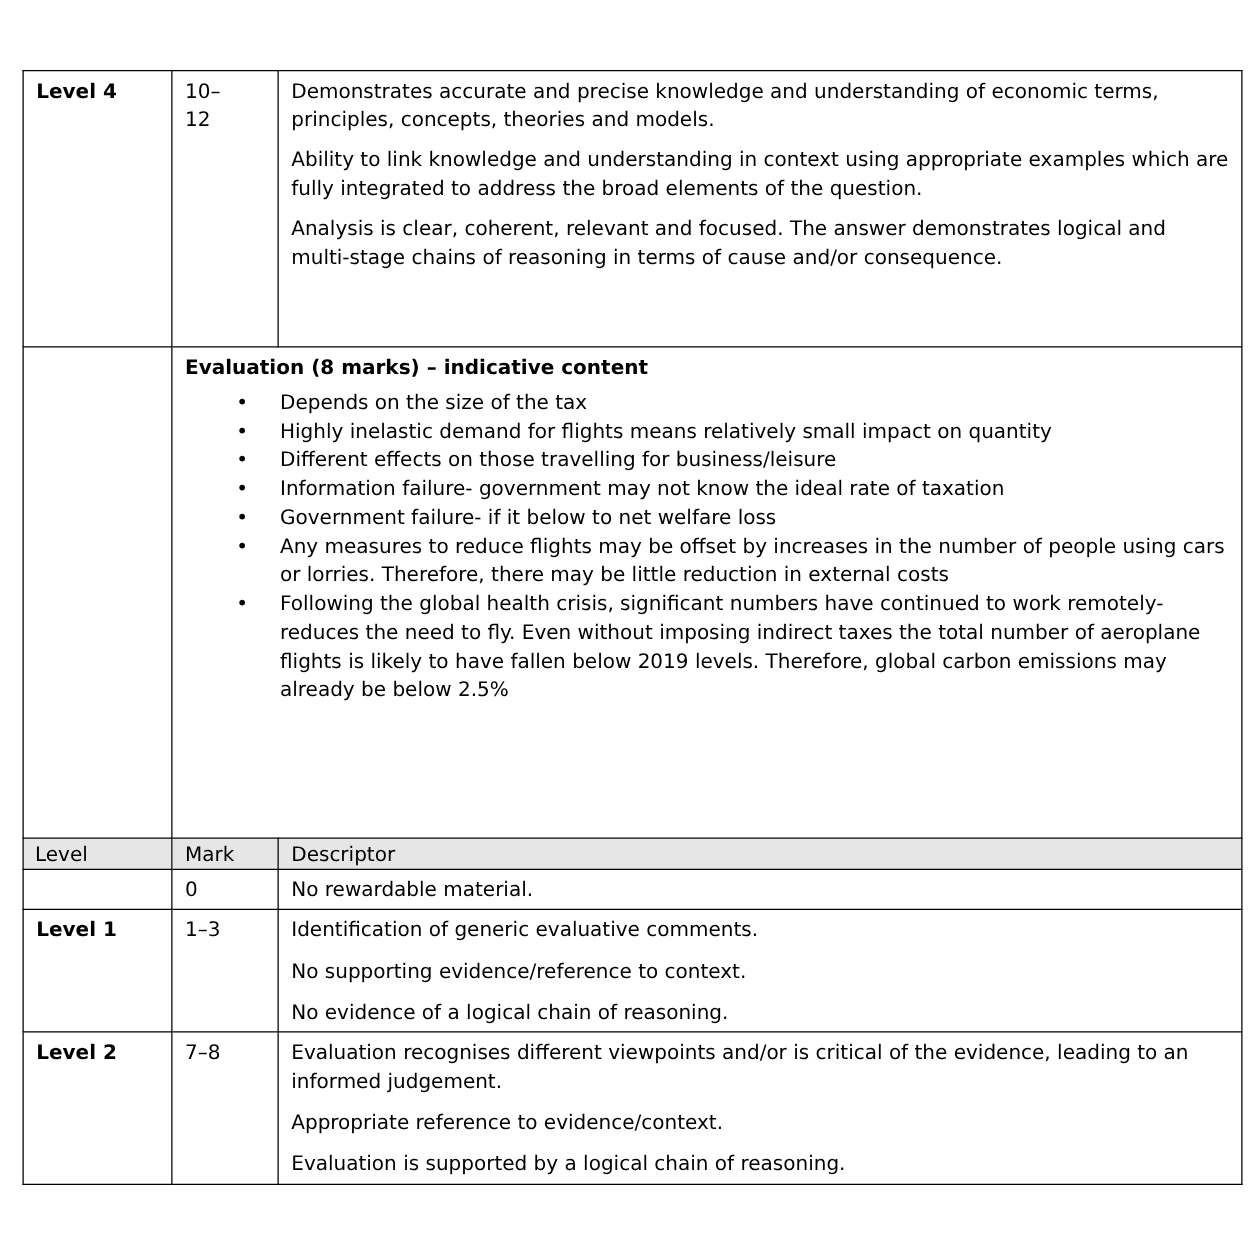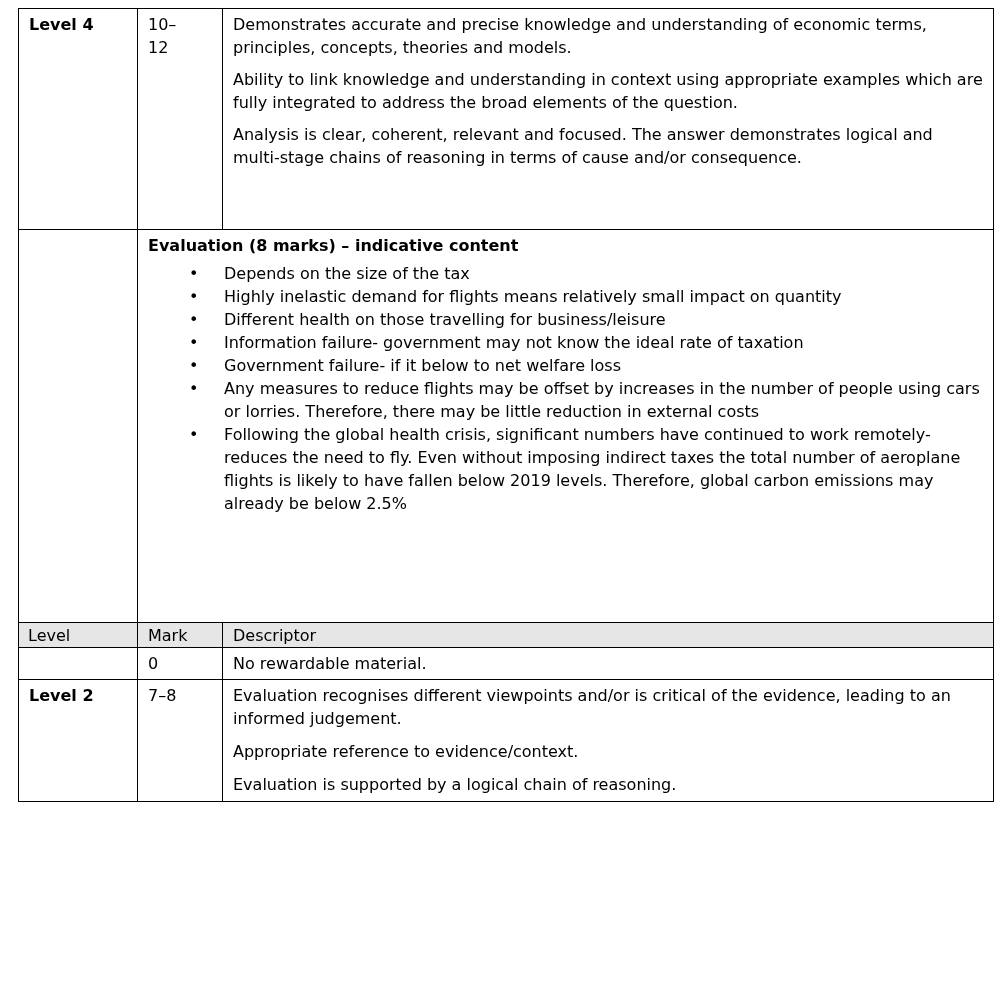--- a/index.html
+++ b/index.html
@@ -18,20 +18,21 @@
     width: 1008px;
     height: 1004px;
     box-sizing: border-box;
     padding: 8px 15px 0 18px;
     overflow: hidden;
   }
   table.mark-scheme {
     border-collapse: collapse;
     width: 975px;
     table-layout: fixed;
+    margin-top: 48px;
   }
   table.mark-scheme td {
     border: 1.5px solid #000000;
     vertical-align: top;
     padding: 4px 10px 4px 10px;
     overflow: hidden;
   }
   col.c-level { width: 119px; }
   col.c-mark  { width: 85px;  }
   col.c-desc  { width: 771px; }
@@ -124,21 +125,21 @@
         </td>
       </tr>
 
       <tr class="r-eval">
         <td class="lvl-cell"></td>
         <td class="eval-cell" colspan="2">
           <p class="eval-heading">Evaluation (8 marks) – indicative content</p>
           <ul class="bullets">
             <li>Depends on the size of the tax</li>
             <li>Highly inelastic demand for flights means relatively small impact on quantity</li>
-            <li>Different health on those travelling for business/leisure</li>
+            <li>Different effects on those travelling for business/leisure</li>
             <li>Information failure- government may not know the ideal rate of taxation</li>
             <li>Government failure- if it below to net welfare loss</li>
             <li>Any measures to reduce flights may be offset by increases in the number of people using cars or lorries. Therefore, there may be little reduction in external costs</li>
             <li>Following the global health crisis, significant numbers have continued to work remotely-reduces the need to fly. Even without imposing indirect taxes the total number of aeroplane flights is likely to have fallen below 2019 levels. Therefore, global carbon emissions may already be below 2.5%</li>
           </ul>
         </td>
       </tr>
 
       <tr class="head-row">
         <td class="lvl-head">Level</td>
@@ -147,20 +148,31 @@
       </tr>
 
       <tr class="r-zero">
         <td class="lvl-cell"></td>
         <td class="mark-cell">0</td>
         <td class="desc-cell">
           <p>No rewardable material.</p>
         </td>
       </tr>
 
+      <tr class="r-level1">
+        <td class="lvl-cell">
+          <span>Level 1</span>
+        </td>
+        <td class="mark-cell">1–3</td>
+        <td class="desc-cell desc-pad">
+          <p>Identification of generic evaluative comments.</p>
+          <p>No supporting evidence/reference to context.</p>
+          <p>No evidence of a logical chain of reasoning.</p>
+        </td>
+      </tr>
 
 
       <tr class="r-level3">
         <td class="lvl-cell">
           <span>Level 2</span>
         </td>
         <td class="mark-cell">7–8</td>
         <td class="desc-cell desc-pad">
           <p>Evaluation recognises different viewpoints and/or is critical of the evidence, leading to an informed judgement.</p>
           <p>Appropriate reference to evidence/context.</p>

